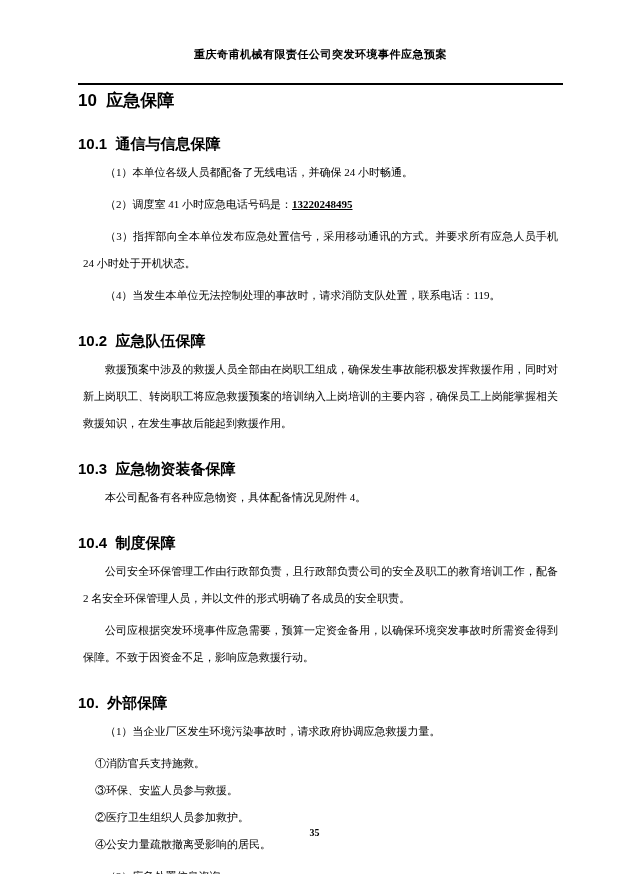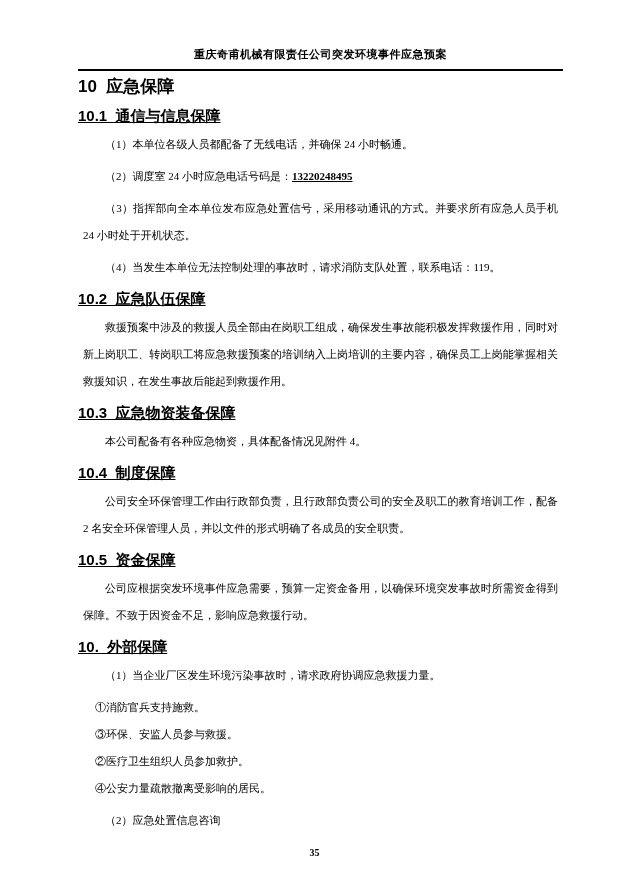--- a/index.html
+++ b/index.html
@@ -20,39 +20,38 @@
     margin-right: 66px;
   }
   .doc-header {
     margin-top: 47px;
     text-align: center;
     font-family: "Liberation Serif", serif;
     font-weight: bold;
     font-size: 11px;
     line-height: 15px;
     letter-spacing: 0.5px;
-    padding-bottom: 7px;
+    padding-bottom: 21px;
     border-bottom: 2px solid #000000;
   }
   .h1 {
     font-family: "Liberation Sans", sans-serif;
     font-weight: bold;
     font-size: 17px;
     line-height: 23px;
     margin: 4px 0 6px 0;
     white-space: pre-wrap;
   }
   .h2 {
     font-family: "Liberation Sans", sans-serif;
     font-weight: bold;
     font-size: 15px;
     line-height: 20px;
-    margin: 8px 0 3px 0;
+    margin: 22px 0 3px 0;
     white-space: pre-wrap;
-    text-decoration: underline;
   }
   .para {
     font-family: "Liberation Serif", serif;
     font-size: 11px;
     line-height: 27px;
     margin: 5px;
     text-align: justify;
     text-indent: 2em;
   }
   .sub {
@@ -63,55 +62,54 @@
     text-align: justify;
     text-indent: 1.55em;
   }
   .phone {
     font-weight: bold;
     text-decoration: underline;
     font-family: "Liberation Serif", serif;
   }
   .page-number {
     position: absolute;
-    top: 846px;
+    top: 826px;
     left: 0;
     right: 0;
     text-align: center;
     font-family: "Liberation Serif", serif;
     font-weight: bold;
     font-size: 10px;
     line-height: 14px;
   }
 </style>
 </head>
 <body>
 
 <div class="page-content">
 
   <div class="doc-header">重庆奇甫机械有限责任公司突发环境事件应急预案</div>
 
   <div class="h1">10  应急保障</div>
 
   <div class="h2">10.1  通信与信息保障</div>
   <p class="para">（1）本单位各级人员都配备了无线电话，并确保 24 小时畅通。</p>
-  <p class="para"><span>（2）调度室 24 小时应急电话号码是：</span><span class="phone">13220248495</span></p>
+  <p class="para"><span>（2）调度室 41 小时应急电话号码是：</span><span class="phone">13220248495</span></p>
   <p class="para">（3）指挥部向全本单位发布应急处置信号，采用移动通讯的方式。并要求所有应急人员手机 24 小时处于开机状态。</p>
   <p class="para">（4）当发生本单位无法控制处理的事故时，请求消防支队处置，联系电话：119。</p>
 
   <div class="h2">10.2  应急队伍保障</div>
   <p class="para">救援预案中涉及的救援人员全部由在岗职工组成，确保发生事故能积极发挥救援作用，同时对新上岗职工、转岗职工将应急救援预案的培训纳入上岗培训的主要内容，确保员工上岗能掌握相关救援知识，在发生事故后能起到救援作用。</p>
 
   <div class="h2">10.3  应急物资装备保障</div>
   <p class="para">本公司配备有各种应急物资，具体配备情况见附件 4。</p>
 
   <div class="h2">10.4  制度保障</div>
   <p class="para">公司安全环保管理工作由行政部负责，且行政部负责公司的安全及职工的教育培训工作，配备 2 名安全环保管理人员，并以文件的形式明确了各成员的安全职责。</p>
 
-  <div class="h2">10.5  资金保障</div>
   <p class="para">公司应根据突发环境事件应急需要，预算一定资金备用，以确保环境突发事故时所需资金得到保障。不致于因资金不足，影响应急救援行动。</p>
 
   <div class="h2">10.  外部保障</div>
   <p class="para">（1）当企业厂区发生环境污染事故时，请求政府协调应急救援力量。</p>
   <p class="sub">①消防官兵支持施救。</p>
   <p class="sub">③环保、安监人员参与救援。</p>
   <p class="sub">②医疗卫生组织人员参加救护。</p>
   <p class="sub">④公安力量疏散撤离受影响的居民。</p>
   <p class="para">（2）应急处置信息咨询</p>
 

